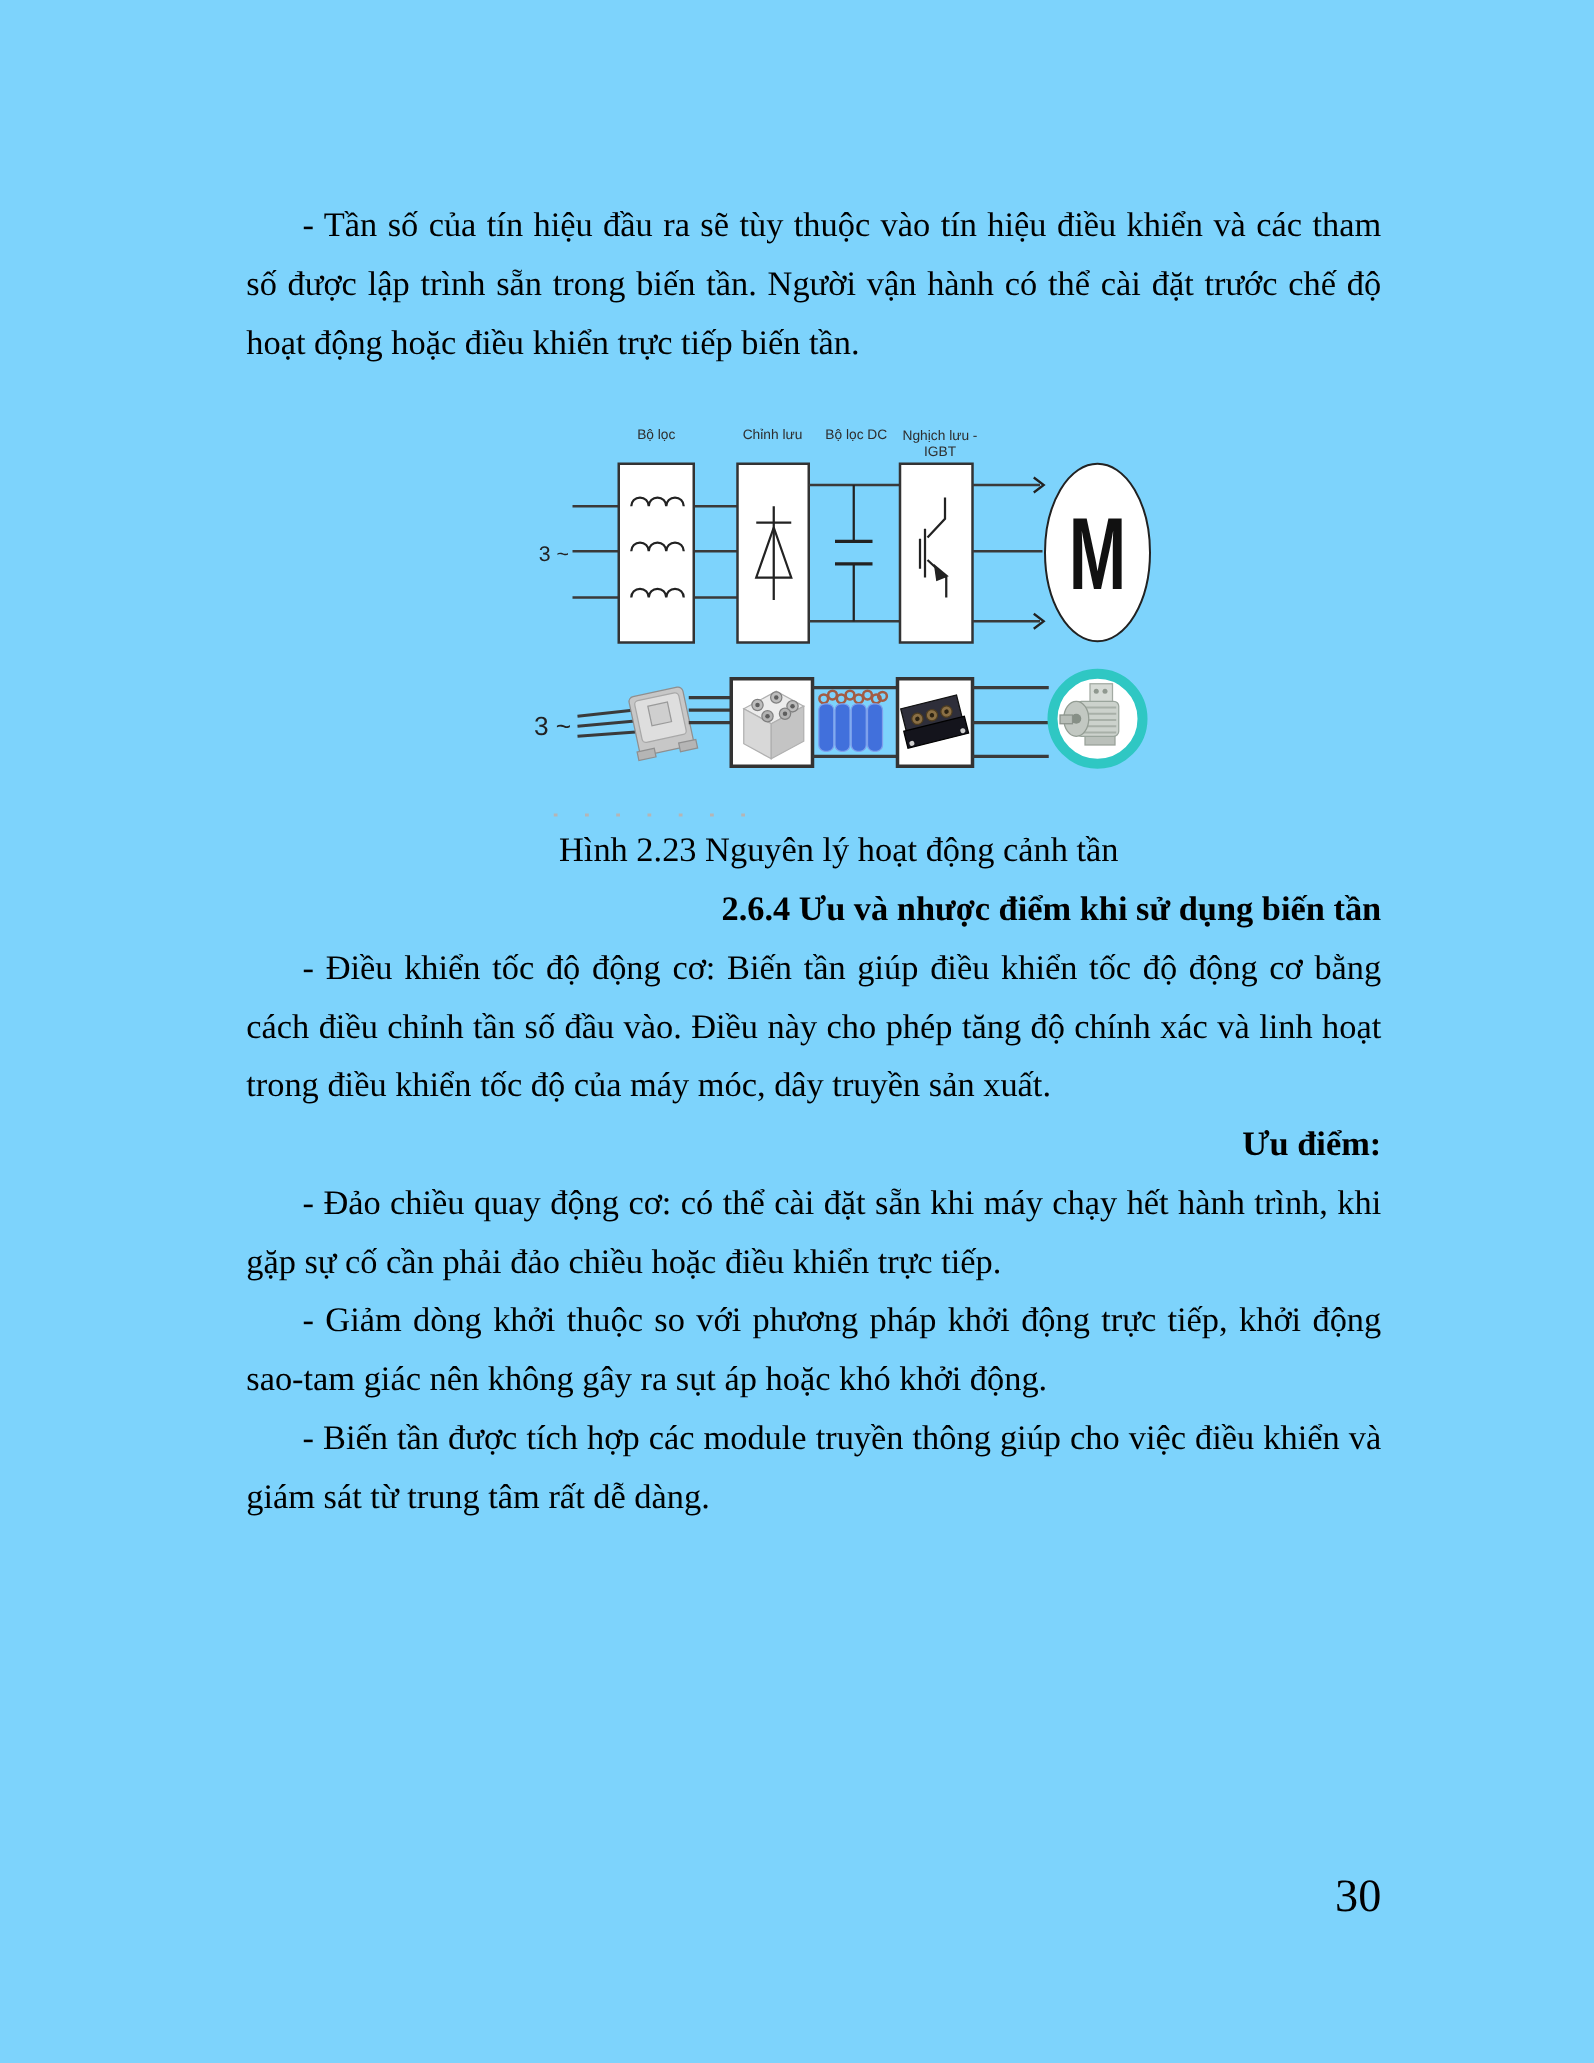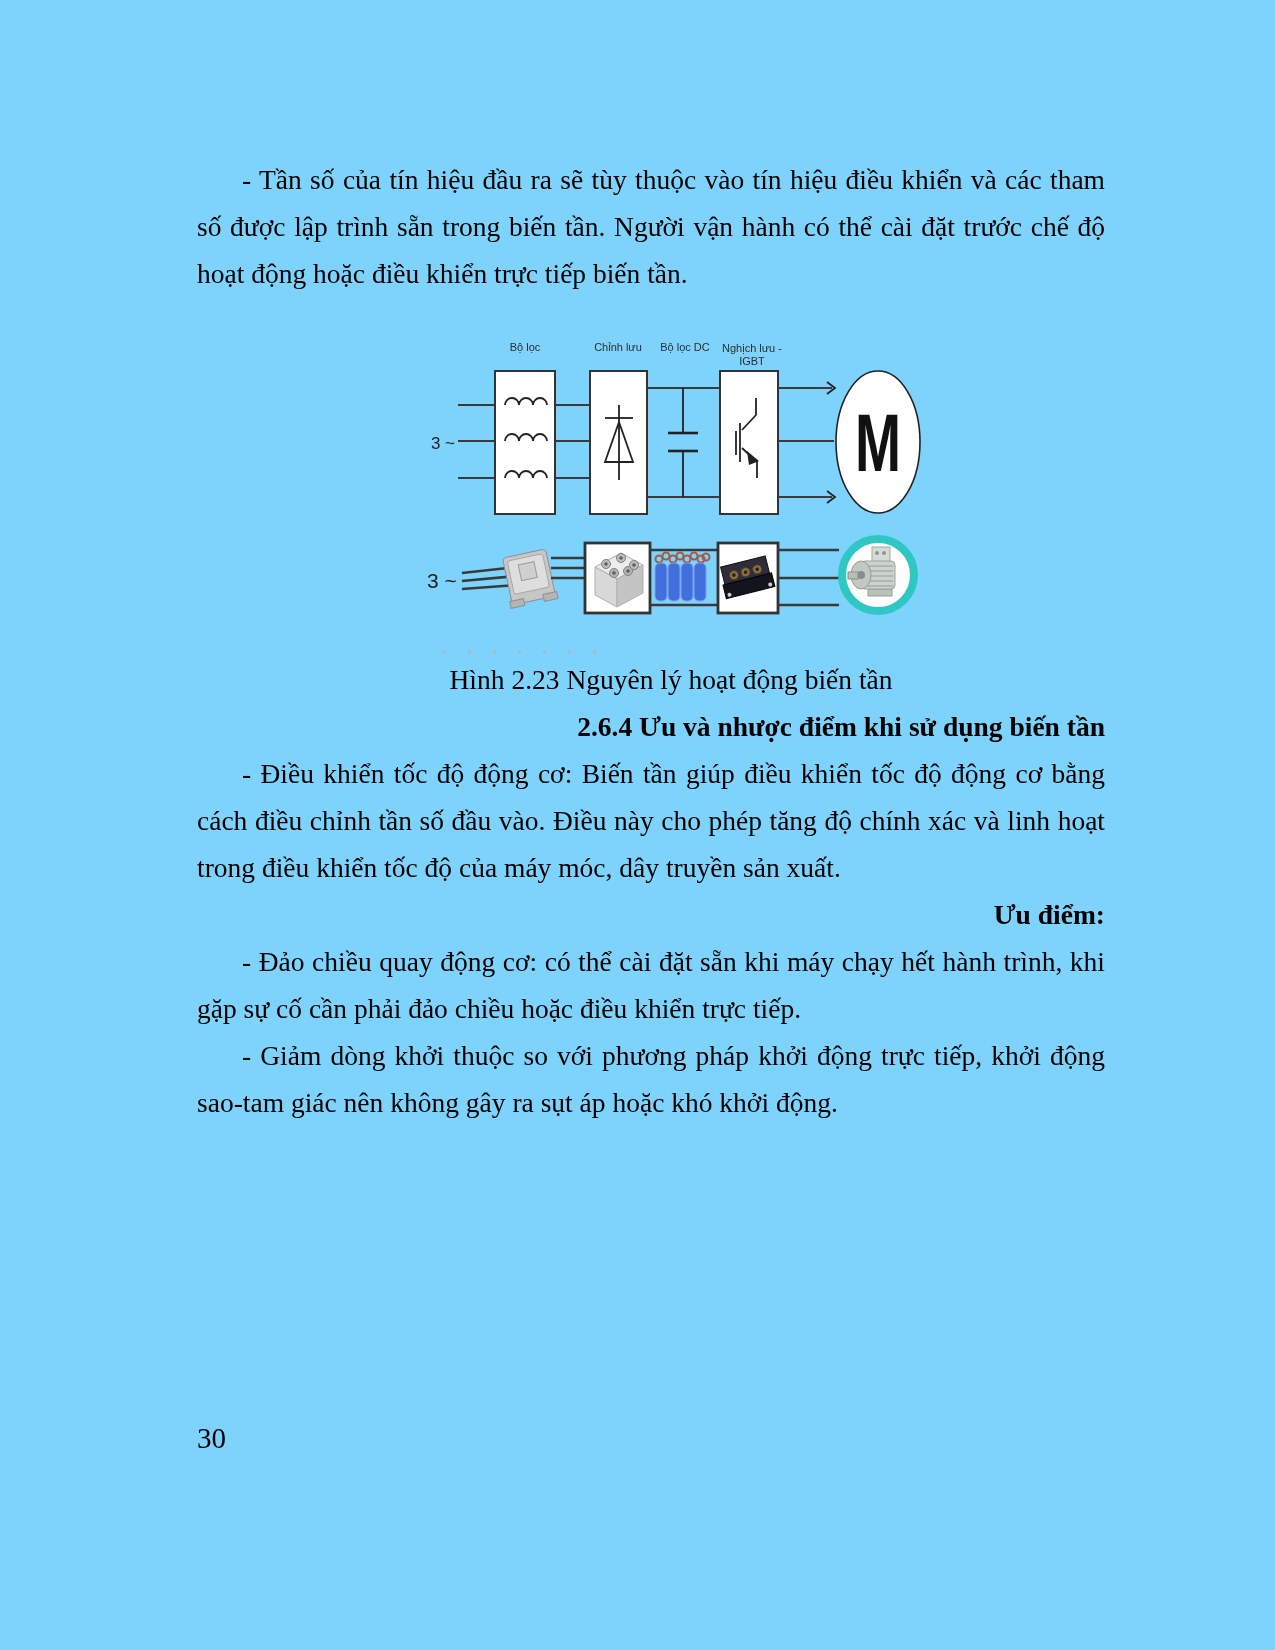--- a/index.html
+++ b/index.html
@@ -19,21 +19,21 @@
   .heading-line { margin:0; font-weight:bold; text-align:right; text-indent:0; }
   .figure-wrap { position:absolute; left:425px; top:335px; width:500px; height:325px; }
   .fig-label { font-family:"Liberation Sans","DejaVu Sans",sans-serif; font-size:11px; fill:#2e2e2e; }
   .fig-label2 { font-family:"Liberation Sans","DejaVu Sans",sans-serif; font-size:17px; fill:#222; }
   .fig-label3 { font-family:"Liberation Sans","DejaVu Sans",sans-serif; font-size:21px; fill:#222; }
   .wire  { stroke:#3a3a3a; stroke-width:2; fill:none; }
   .wireB { stroke:#3a3a3a; stroke-width:2.6; fill:none; }
   .boxT  { stroke:#333; stroke-width:2; fill:#ffffff; }
   .boxB  { stroke:#333; stroke-width:2.8; fill:#ffffff; }
   .sym   { stroke:#222; stroke-width:1.8; fill:none; }
-  .page-number { position:absolute; top:1418px; left:197px; width:908px; text-align:left; font-size:29px; line-height:40px; }
+  .page-number { position:absolute; top:1498px; left:197px; width:908px; text-align:right; font-size:37px; line-height:40px; }
 </style>
 </head>
 <body>
 
 <div class="page">
 
   <div class="body-block" style="top:156px;">
     <p class="body-p">- Tần số của tín hiệu đầu ra sẽ tùy thuộc vào tín hiệu điều khiển và các tham số được lập trình sẵn trong biến tần. Người vận hành có thể cài đặt trước chế độ hoạt động hoặc điều khiển trực tiếp biến tần.</p>
   </div>
 
@@ -195,23 +195,24 @@
           <circle cx="436" cy="240" r="4" fill="#868f86"></circle>
           <rect x="423" y="237" width="10" height="7" fill="#b7bdb7" stroke="#8a918a"></rect>
         </g>
       </g>
 
       <path d="M18,317 H185" stroke="#b5b5b5" stroke-width="2.5" stroke-dasharray="3 22"></path>
     </svg>
   </div>
 
   <div class="body-block" style="top:656px;">
-    <p class="body-p caption-line"><span class="bold">Hình 2.23</span><span> Nguyên lý hoạt động biến tần</span></p>
+    <p class="body-p caption-line"><span class="bold">Hình 2.23</span><span> Nguyên lý hoạt động cảnh tần</span></p>
     <p class="body-p heading-line">2.6.4 Ưu và nhược điểm khi sử dụng biến tần</p>
     <p class="body-p">- Điều khiển tốc độ động cơ: Biến tần giúp điều khiển tốc độ động cơ bằng cách điều chỉnh tần số đầu vào. Điều này cho phép tăng độ chính xác và linh hoạt trong điều khiển tốc độ của máy móc, dây truyền sản xuất.</p>
     <p class="body-p heading-line">Ưu điểm:</p>
     <p class="body-p">- Đảo chiều quay động cơ: có thể cài đặt sẵn khi máy chạy hết hành trình, khi gặp sự cố cần phải đảo chiều hoặc điều khiển trực tiếp.</p>
     <p class="body-p">- Giảm dòng khởi thuộc so với phương pháp khởi động trực tiếp, khởi động sao-tam giác nên không gây ra sụt áp hoặc khó khởi động.</p>
+    <p class="body-p">- Biến tần được tích hợp các module truyền thông giúp cho việc điều khiển và giám sát từ trung tâm rất dễ dàng.</p>
   </div>
 
   <div class="page-number">30</div>
 
 </div>
 
 </body></html>

